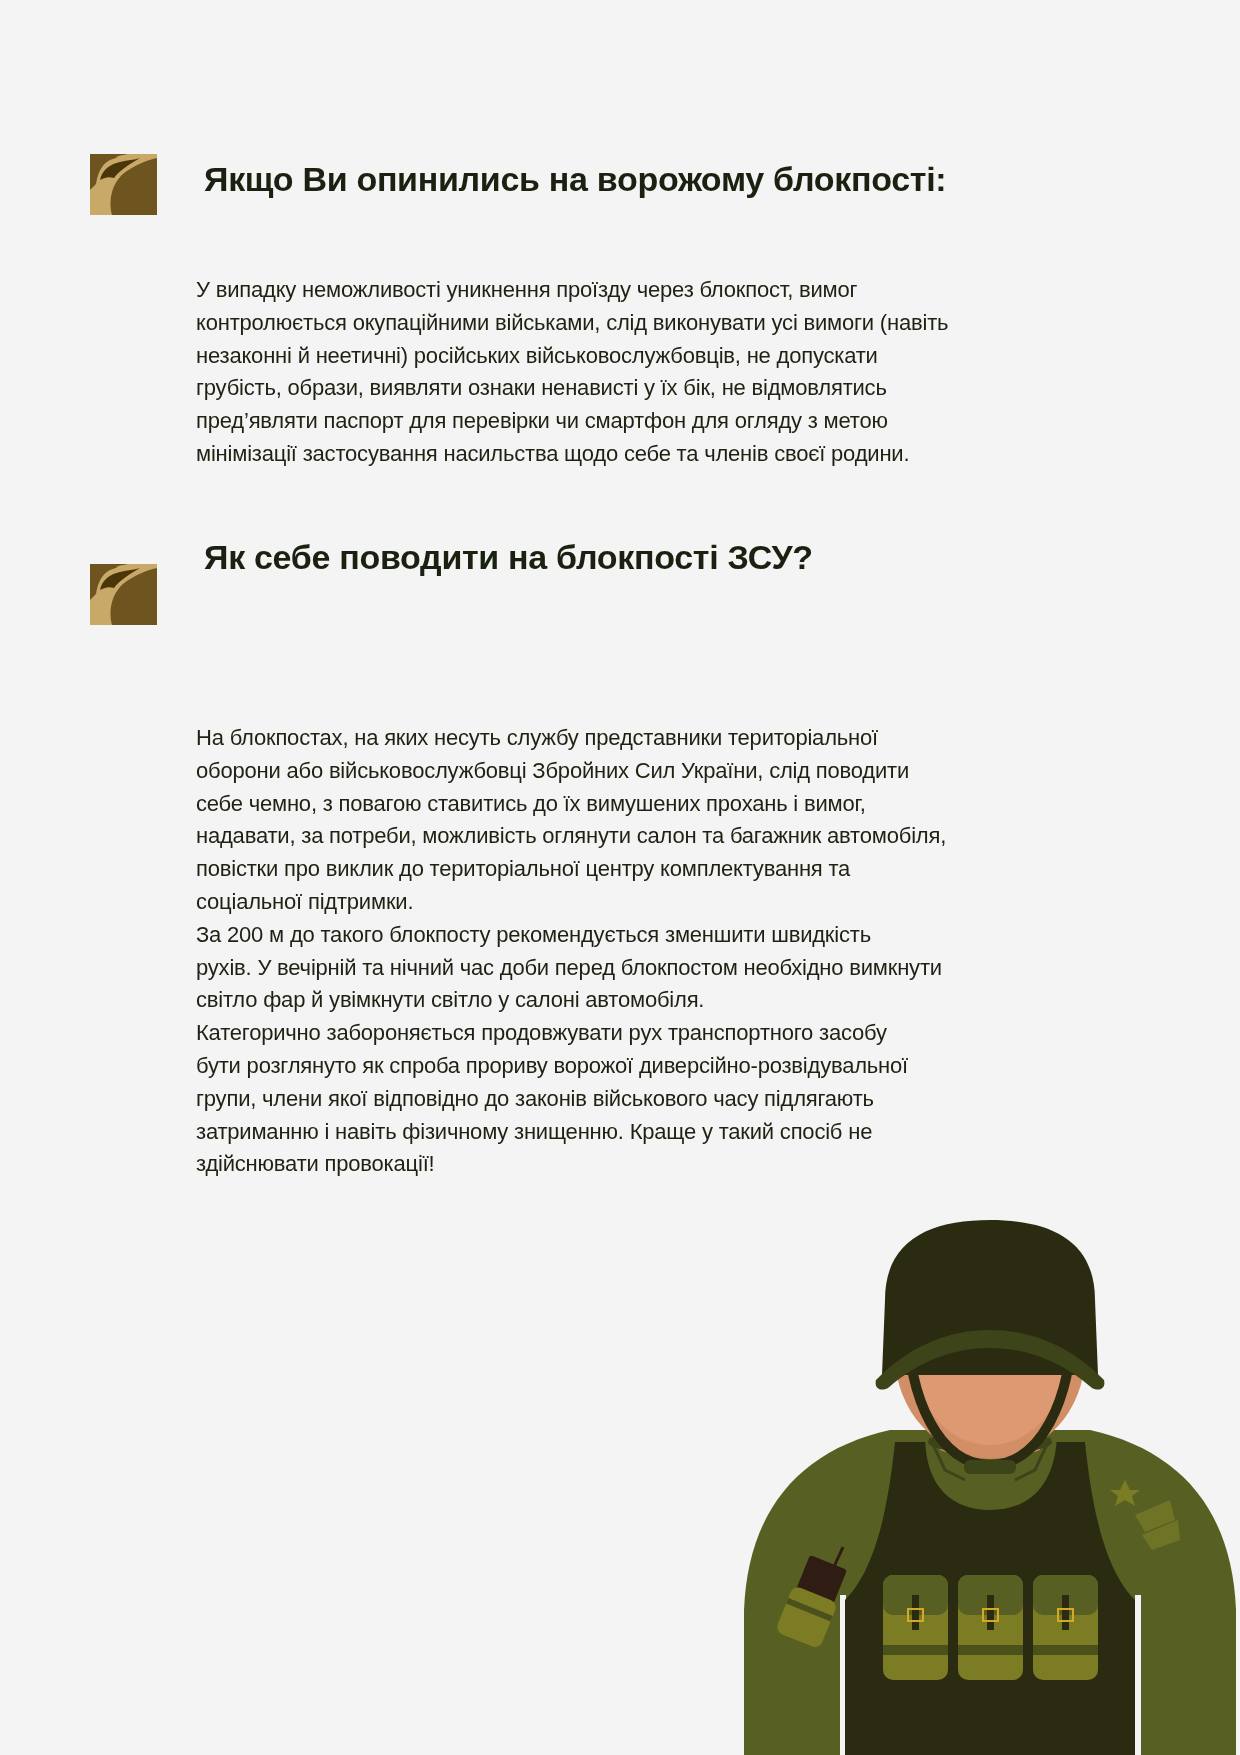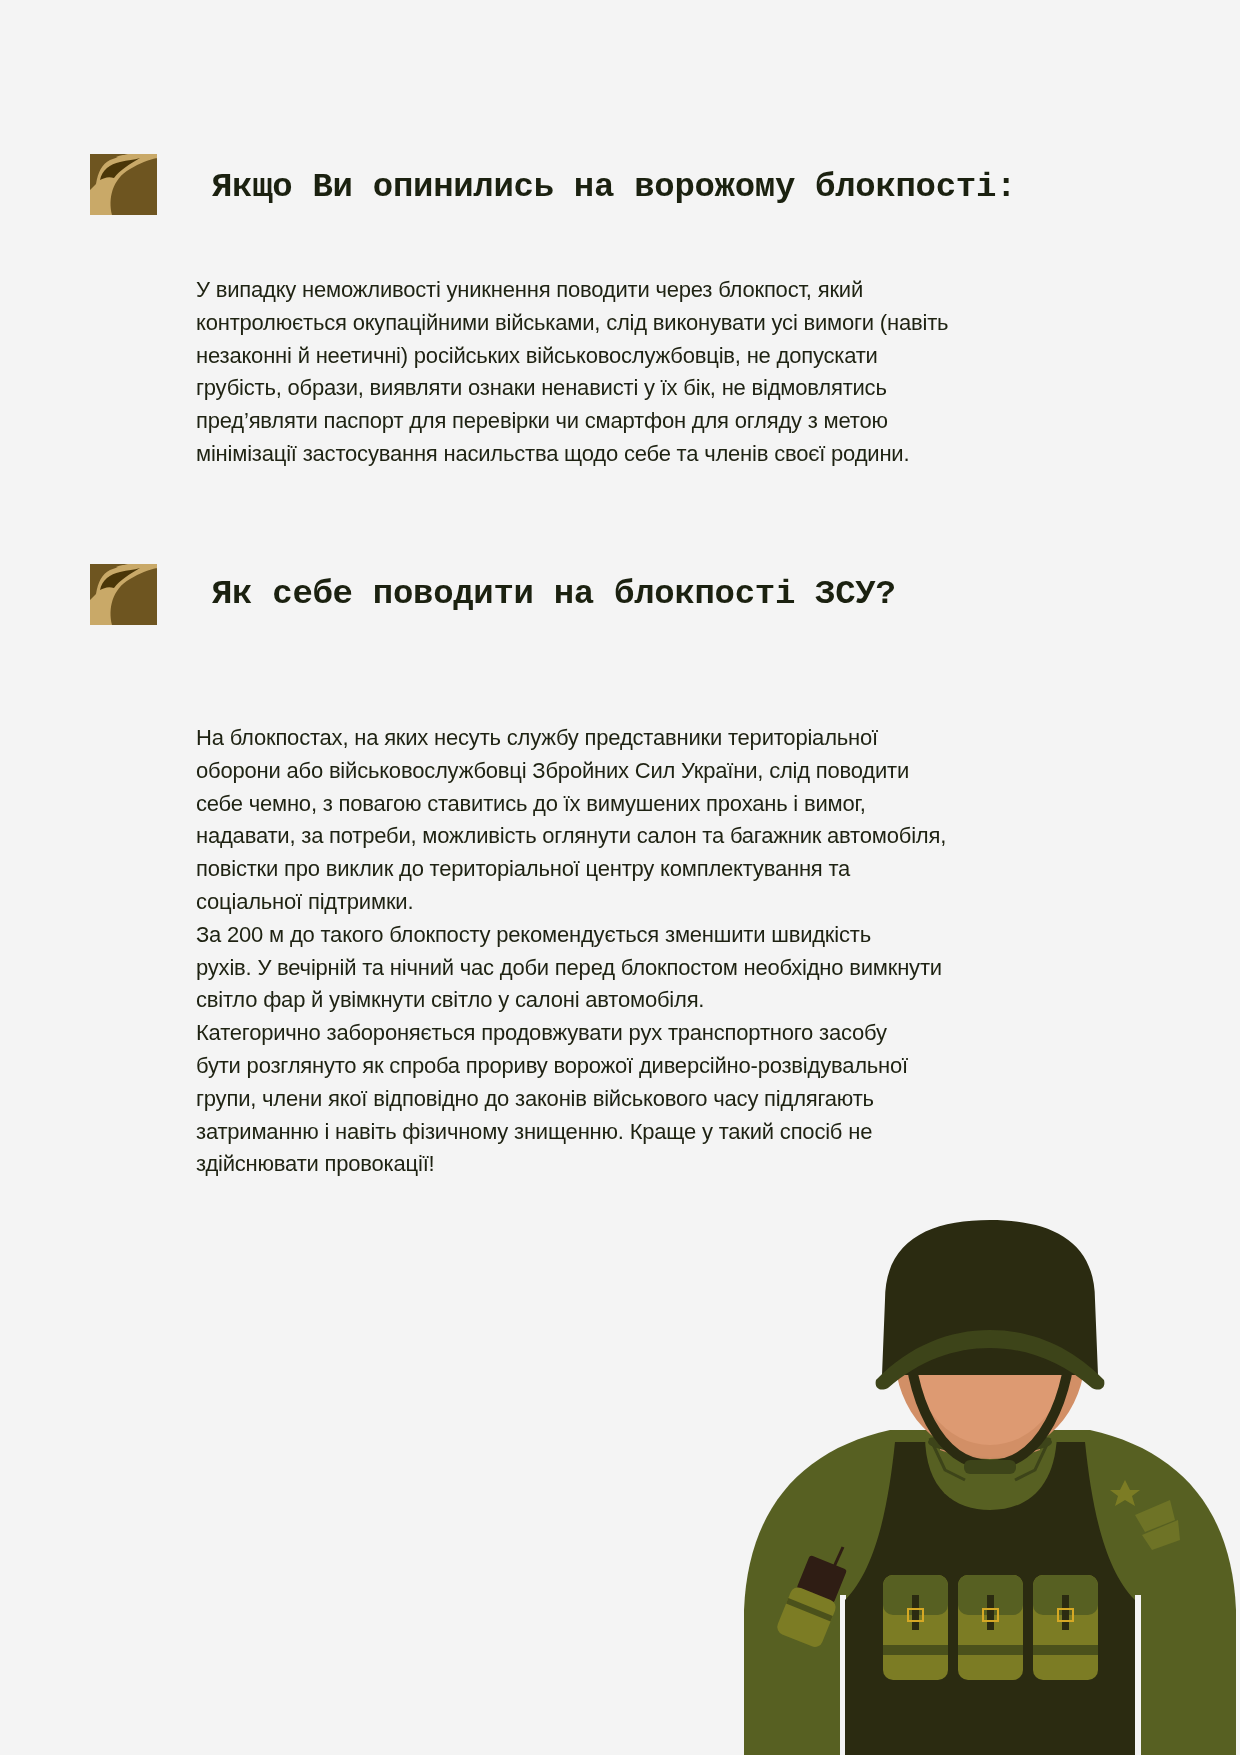--- a/index.html
+++ b/index.html
@@ -2,22 +2,22 @@
 <html><head>
 <meta charset="utf-8">
 <style>
   html, body { margin:0; padding:0; }
   body {
     width:1240px; height:1755px; background:#f4f4f4; position:relative; overflow:hidden;
     font-family:"Liberation Sans", "DejaVu Sans", sans-serif; color:#1b1f0e;
   }
   .icon { position:absolute; left:90px; width:67px; height:61px; }
   .heading {
-    position:absolute; left:196px; margin:16px;
-    font-family:Liberation Mono, monospace; font-weight:bold;
+    position:absolute; left:196px; margin:8px;
+    font-family:Liberation Sans, sans-serif; font-weight:bold;
     font-size:34px; letter-spacing:-0.3px; color:#1b2110; white-space:nowrap;
   }
   .para {
     position:absolute; left:196px; width:840px; margin:0;
     font-family:"Liberation Sans", sans-serif; font-size:22px; line-height:32.8px;
     color:#1e2212; letter-spacing:-0.2px;
   }
   .para span { display:block; white-space:nowrap; }
   .soldier { position:absolute; left:740px; top:1210px; width:500px; height:545px; }
 </style>
@@ -27,36 +27,36 @@
 <svg class="icon" style="top:154px" viewBox="0 0 67 61">
   <rect width="67" height="61" fill="#c9a968"></rect>
   <path d="M0 0 H67 V61 H22 C18 45 22 25 40 15 C50 9 58 6 67 4 V0 Z" fill="#6e5520"></path>
   <path d="M0 0 H38 C30 2 26 4 20 6 C12 10 8 18 6 30 L0 36 Z" fill="#6e5520"></path>
   <path d="M10 26 C12 16 20 10 30 8 C38 6 44 6 50 4 C40 10 30 16 24 24 C18 22 14 24 10 26 Z" fill="#4a3608"></path>
   <path d="M26 3 C34 0 44 0 54 2 C48 3 40 5 34 6 Z" fill="#c9a968"></path>
 </svg>
 <h1 class="heading" style="top:152px">Якщо Ви опинились на ворожому блокпості:</h1>
 
 <div class="para" style="top:274px">
-  <span>У випадку неможливості уникнення поводити через блокпост, який</span>
+  <span>У випадку неможливості уникнення проїзду через блокпост, вимог</span>
   <span>контролюється окупаційними військами, слід виконувати усі вимоги (навіть</span>
   <span>незаконні й неетичні) російських військовослужбовців, не допускати</span>
   <span>грубість, образи, виявляти ознаки ненависті у їх бік, не відмовлятись</span>
   <span>пред’являти паспорт для перевірки чи смартфон для огляду з метою</span>
   <span>мінімізації застосування насильства щодо себе та членів своєї родини.</span>
 </div>
 
 <svg class="icon" style="top:564px" viewBox="0 0 67 61">
   <rect width="67" height="61" fill="#c9a968"></rect>
   <path d="M0 0 H67 V61 H22 C18 45 22 25 40 15 C50 9 58 6 67 4 V0 Z" fill="#6e5520"></path>
   <path d="M0 0 H38 C30 2 26 4 20 6 C12 10 8 18 6 30 L0 36 Z" fill="#6e5520"></path>
   <path d="M10 26 C12 16 20 10 30 8 C38 6 44 6 50 4 C40 10 30 16 24 24 C18 22 14 24 10 26 Z" fill="#4a3608"></path>
   <path d="M26 3 C34 0 44 0 54 2 C48 3 40 5 34 6 Z" fill="#c9a968"></path>
 </svg>
-<h1 class="heading" style="top:559px">Як себе поводити на блокпості ЗСУ?</h1>
+<h1 class="heading" style="top:530px">Як себе поводити на блокпості ЗСУ?</h1>
 
 <div class="para" style="top:722px">
   <span>На блокпостах, на яких несуть службу представники територіальної</span>
   <span>оборони або військовослужбовці Збройних Сил України, слід поводити</span>
   <span>себе чемно, з повагою ставитись до їх вимушених прохань і вимог,</span>
   <span>надавати, за потреби, можливість оглянути салон та багажник автомобіля,</span>
   <span>повістки про виклик до територіальної центру комплектування та</span>
   <span>соціальної підтримки.</span>
   <span>За 200 м до такого блокпосту рекомендується зменшити швидкість</span>
   <span>рухів. У вечірній та нічний час доби перед блокпостом необхідно вимкнути</span>

